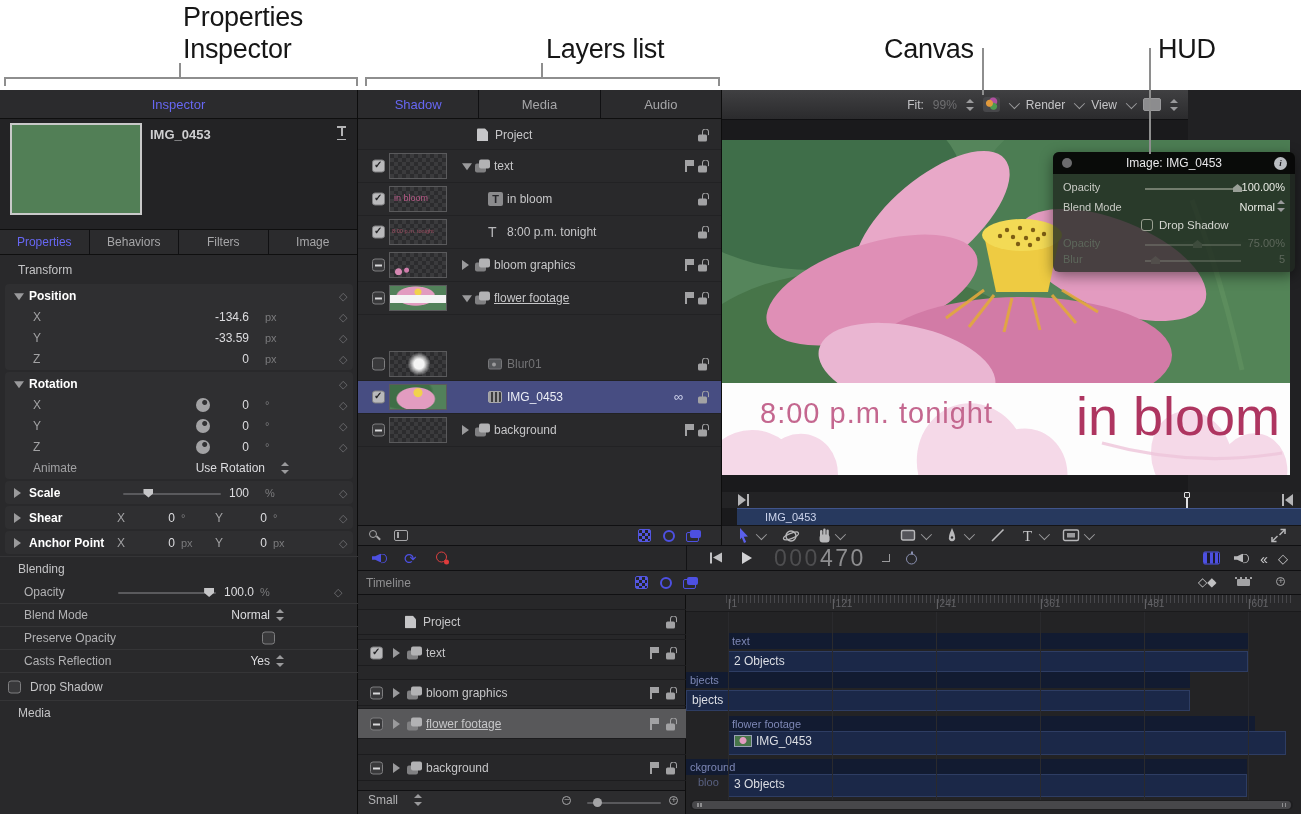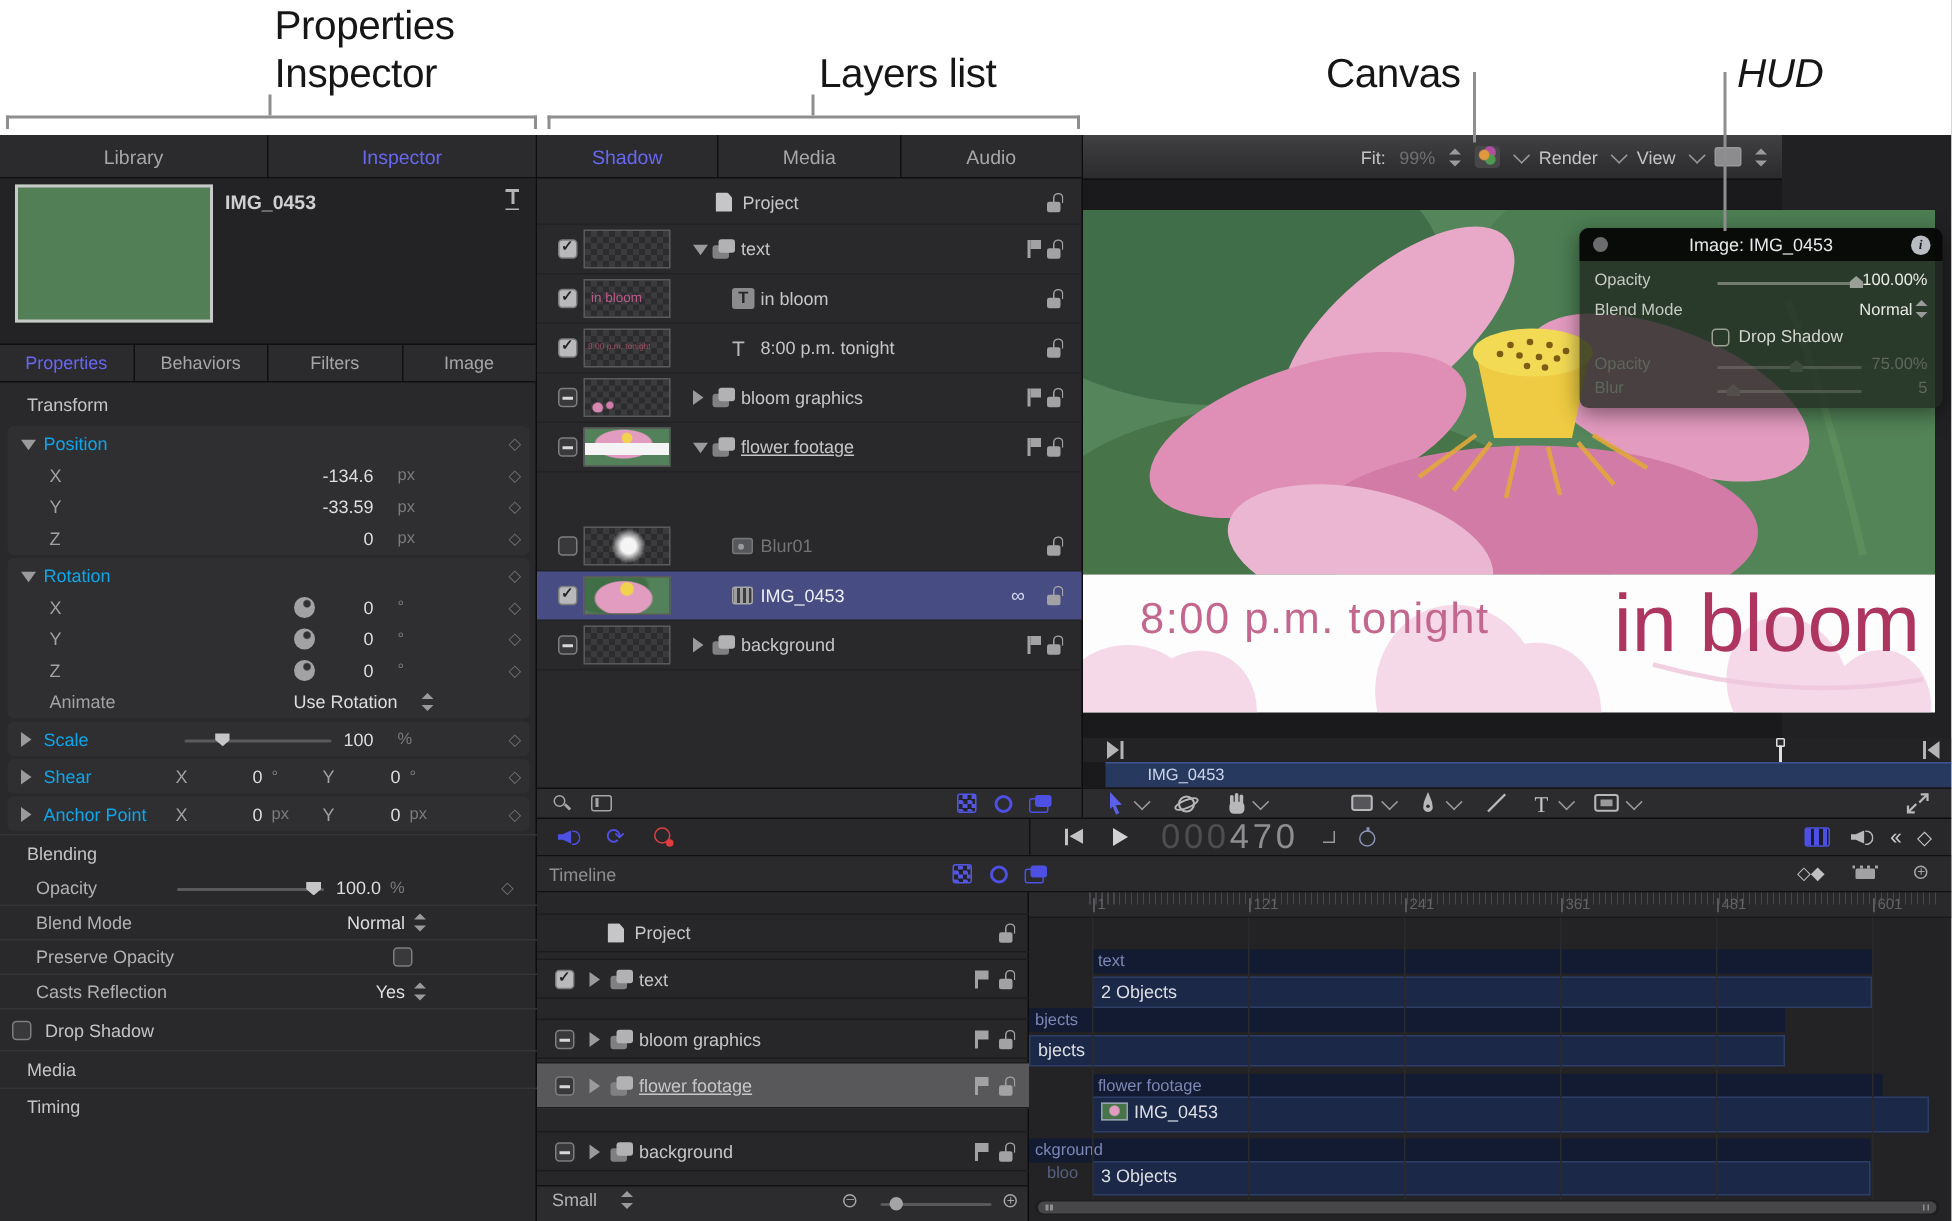--- a/index.html
+++ b/index.html
@@ -37,21 +37,21 @@
   
   #prop-rows{position:absolute;left:0;top:162px;width:358px;bottom:0;padding-top:6px;overflow:hidden;}
   .p-header{position:relative;height:24px;border-top:1px solid #353537;}
   .p-header:first-child{border-top:none;}
   .p-header .p-hlab{position:absolute;left:18px;top:50%;transform:translateY(-50%);color:#c4c4c6;}
   .p-box{background:#2f2f31;border-radius:4px;margin:2px 5px;padding:1px 0;}
   .p-flat{margin:0;}
   .p-flat .prow{border-top:1px solid #353537;height:22px;}
   .p-flat .prow:first-child{border-top:none;}
   .prow{position:relative;height:21px;}
-  .p-lab{position:absolute;left:24px;top:50%;transform:translateY(-50%);color:#0ea5e9;}
+  .p-lab{position:absolute;left:24px;top:50%;transform:translateY(-50%);color:#ffffff;font-weight:bold;}
   .p-lab24{position:absolute;left:24px;top:50%;transform:translateY(-50%);color:#b2b2b4;}
   .p-sub{position:absolute;left:28px;top:50%;transform:translateY(-50%);color:#a2a2a4;}
   .p-val{position:absolute;right:104px;top:50%;transform:translateY(-50%);width:90px;text-align:right;color:#dddde0;}
   .p-unit{position:absolute;left:260px;top:50%;transform:translateY(-50%);color:#7b7b7d;font-size:11px;}
   .kf{position:absolute;left:334px;top:50%;transform:translateY(-50%);color:#707073;font-size:11px;}
   .disc{position:absolute;left:9px;top:50%;width:0;height:0;}
   .disc.down{transform:translateY(-40%);border-left:5px solid transparent;border-right:5px solid transparent;border-top:7px solid #9a9a9c;}
   .disc.right{transform:translateY(-50%);border-top:5px solid transparent;border-bottom:5px solid transparent;border-left:7px solid #9a9a9c;}
   .dial{position:absolute;left:191px;top:50%;transform:translateY(-50%);width:14px;height:14px;border-radius:50%;
         background:radial-gradient(circle at 62% 32%, #313133 0 2px, #a2a2a4 3px);}
@@ -255,40 +255,39 @@
 </style>
 </head>
 <body>
 
 <div id="stage">
 
   <div class="ann" style="left:183px;top:2px;">Properties</div>
   <div class="ann" style="left:183px;top:34px;">Inspector</div>
   <div class="ann" style="left:546px;top:34px;">Layers list</div>
   <div class="ann" style="left:884px;top:34px;">Canvas</div>
-  <div class="ann" style="left:1158px;top:34px;font-style:italic;">HUD</div>
+  <div class="ann" style="left:1158px;top:34px;">HUD</div>
 
   <div class="ann-line" style="left:4px;top:77px;width:354px;height:2px;"></div>
   <div class="ann-line" style="left:4px;top:77px;width:2px;height:9px;"></div>
   <div class="ann-line" style="left:356px;top:77px;width:2px;height:9px;"></div>
   <div class="ann-line" style="left:179px;top:63px;width:2px;height:14px;"></div>
 
   <div class="ann-line" style="left:365px;top:77px;width:355px;height:2px;"></div>
   <div class="ann-line" style="left:365px;top:77px;width:2px;height:9px;"></div>
   <div class="ann-line" style="left:718px;top:77px;width:2px;height:9px;"></div>
   <div class="ann-line" style="left:541px;top:63px;width:2px;height:14px;"></div>
 
   <div class="ann-line" style="left:982px;top:48px;width:2px;height:47px;z-index:50;"></div>
   <div class="ann-line" style="left:1149px;top:48px;width:2px;height:106px;z-index:50;"></div>
 
   <div id="app">
 
     <section id="left-panel">
       <div class="tabbar">
-        <div class="tab">Library</div>
         <div class="tab active">Inspector</div>
       </div>
       <div class="preview">
         <div class="thumb-large"></div>
         <div class="preview-title">IMG_0453</div>
         <div class="ic-pin" style="position:absolute;right:10px;top:6px;">
             <i></i>
           </div>
       </div>
       <div class="subtabs">
@@ -424,23 +423,20 @@
               <div class="p-sval">Yes</div>
               <div class="stepper"></div>
             </div>
           </div>
           <div class="p-checkline">
             <div class="cb"></div>
             <div class="p-cllab">Drop Shadow</div>
           </div>
           <div class="p-header">
             <div class="p-hlab">Media</div>
-          </div>
-          <div class="p-header">
-            <div class="p-hlab">Timing</div>
           </div>
         </div>
     </section>
 
     <section id="mid-panel">
       <div class="tabbar">
         <div class="tab active">Shadow</div>
         <div class="tab">Media</div>
         <div class="tab">Audio</div>
       </div>

